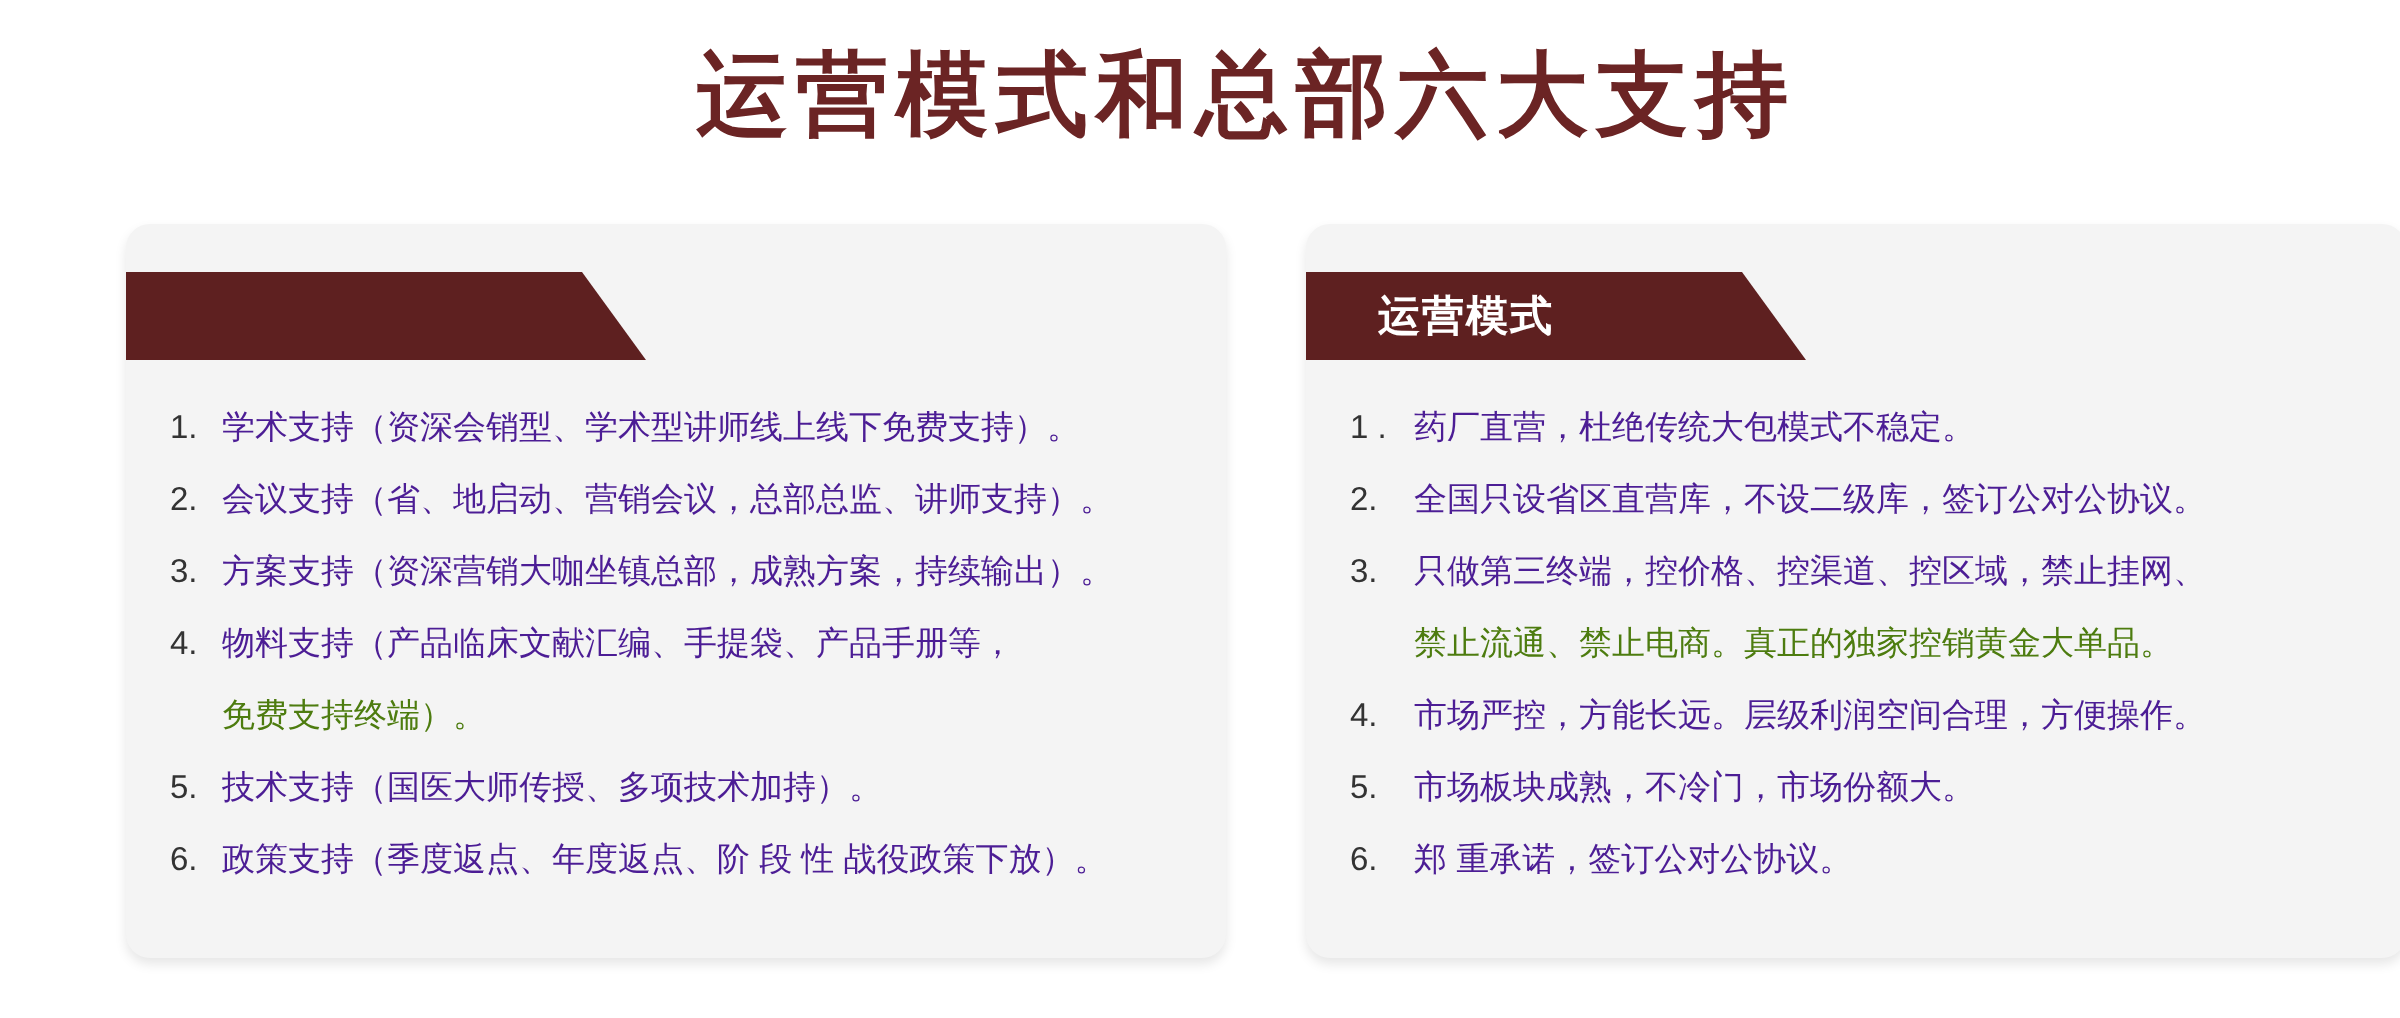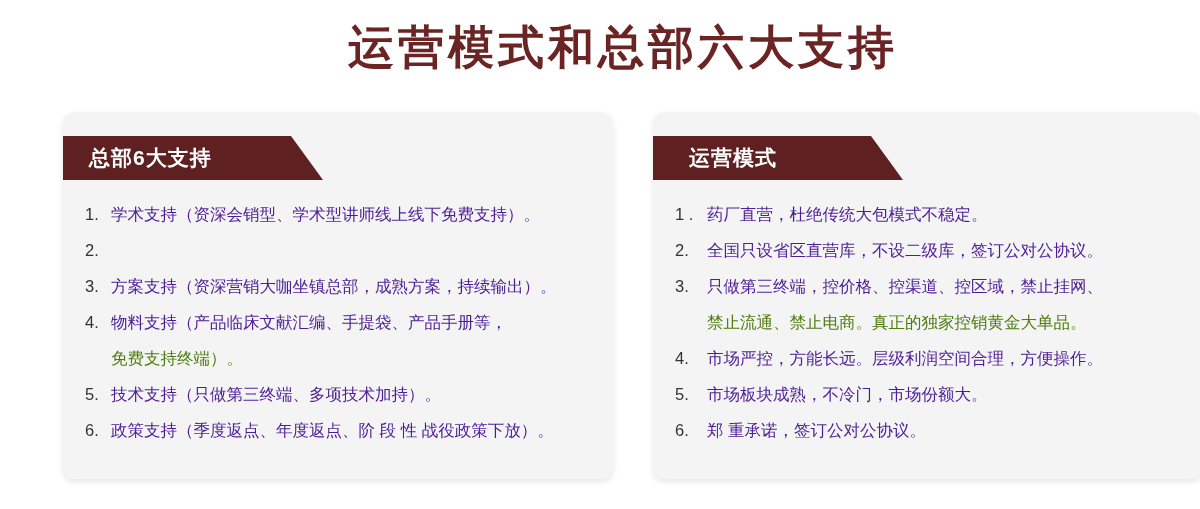--- a/index.html
+++ b/index.html
@@ -120,49 +120,49 @@
 </style>
 </head>
 <body>
 
 <div class="page">
 
   <div class="page-title">运营模式和总部六大支持</div>
 
   <div class="card card-left">
     <div class="ribbon ribbon-left">
-      <span class="ribbon-label">总部6大支持</span>
       <span class="ribbon-tail"></span>
     </div>
 
     <div class="list list-left">
 
       <div class="list-item">
         <span class="item-marker">1.</span>
         <span class="item-text">学术支持（资深会销型、学术型讲师线上线下免费支持）。</span>
       </div>
 
       <div class="list-item">
         <span class="item-marker">2.</span>
+        <span class="item-text">会议支持（省、地启动、营销会议，总部总监、讲师支持）。</span>
       </div>
 
       <div class="list-item">
         <span class="item-marker">3.</span>
         <span class="item-text">方案支持（资深营销大咖坐镇总部，成熟方案，持续输出）。</span>
       </div>
 
       <div class="list-item">
         <span class="item-marker">4.</span>
         <span class="item-text">物料支持（产品临床文献汇编、手提袋、产品手册等，</span>
       </div>
       <div class="item-cont">免费支持终端）。</div>
 
       <div class="list-item">
         <span class="item-marker">5.</span>
-        <span class="item-text">技术支持（只做第三终端、多项技术加持）。</span>
+        <span class="item-text">技术支持（国医大师传授、多项技术加持）。</span>
       </div>
 
       <div class="list-item">
         <span class="item-marker">6.</span>
         <span class="item-text">政策支持（季度返点、年度返点、阶 段 性 战役政策下放）。</span>
       </div>
 
     </div>
   </div>
 

